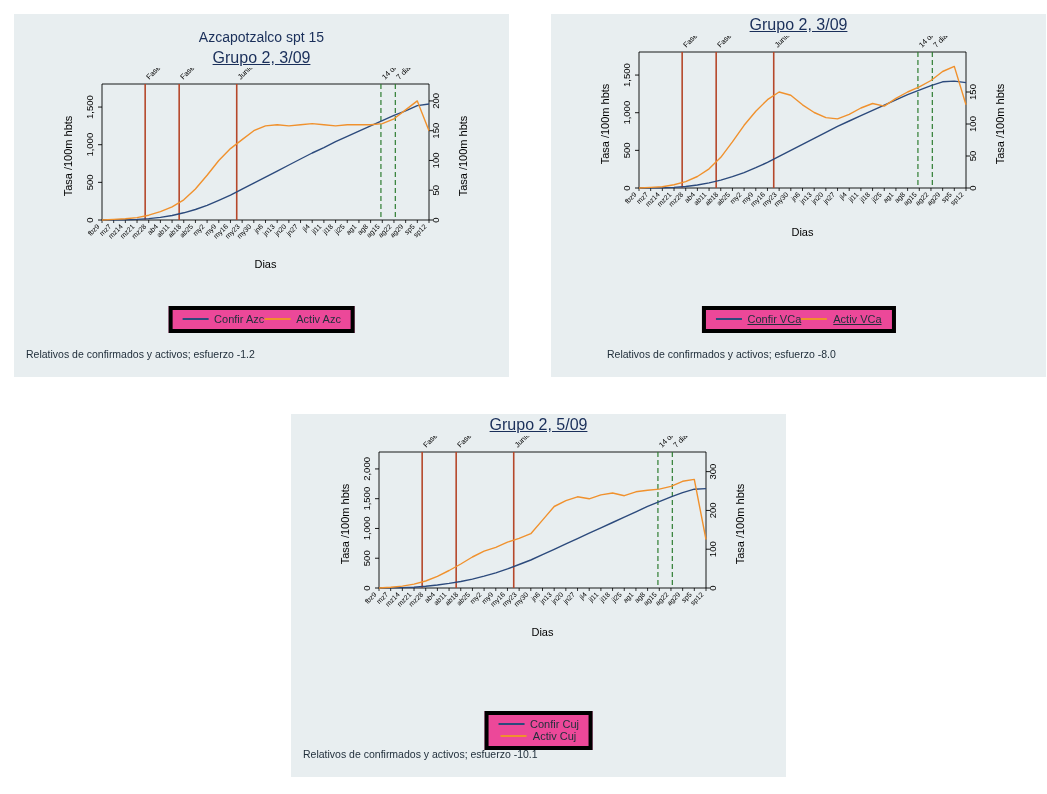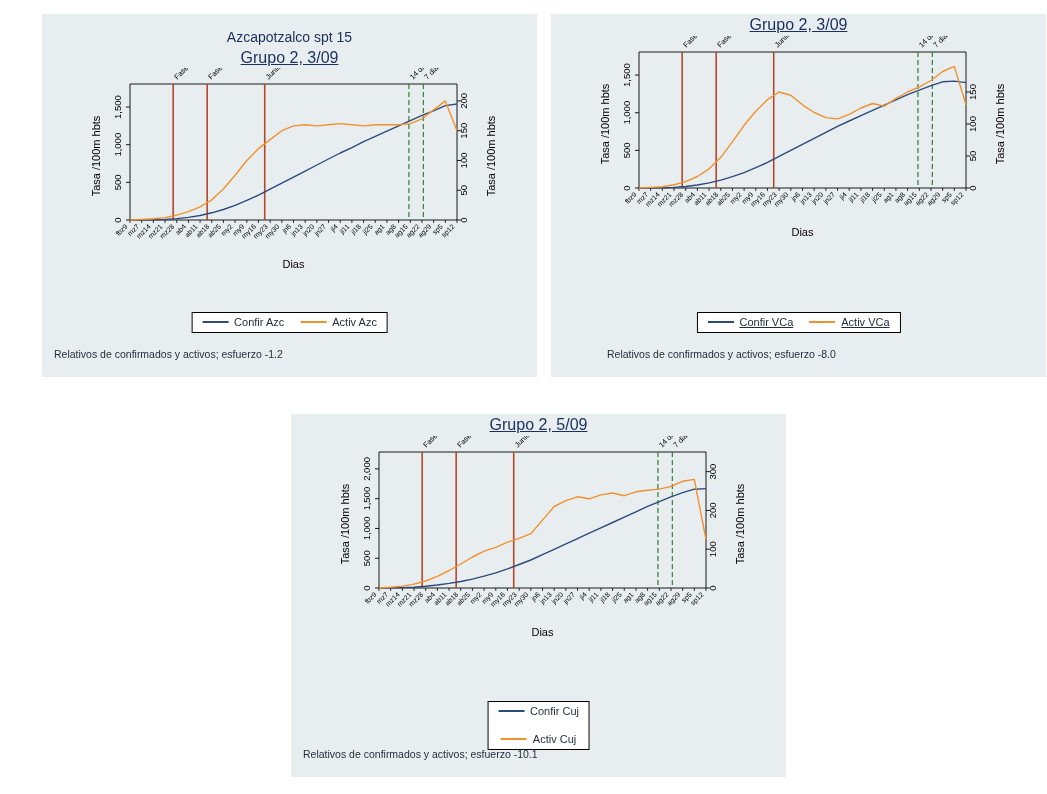--- a/index.html
+++ b/index.html
@@ -12,21 +12,21 @@
     height: 794px;
     position: relative;
     font-family: "Liberation Sans", sans-serif;
     overflow: hidden;
   }
   .panel {
     position: absolute;
     background: #e8eef0;
     box-sizing: border-box;
   }
-  #panel-azc { left: 14px;  top: 14px;  width: 495px; height: 363px; margin-left: 28px; }
+  #panel-azc { left: 14px;  top: 14px;  width: 495px; height: 363px; }
   #panel-vca { left: 551px; top: 14px;  width: 495px; height: 363px; }
   #panel-cuj { left: 291px; top: 414px; width: 495px; height: 363px; }
 
   .chart-title {
     text-align: center;
     font-size: 14px;
     color: #1a2f5a;
     margin-top: 14px;
     line-height: 1.35;
   }
@@ -39,26 +39,25 @@
   }
   .plotwrap {
     position: relative;
     width: 100%;
     height: 236px;
   }
   .plotwrap svg { display: block; }
 
   .legendbox {
     position: absolute;
-    border: 1px solid #000000;
-    background: #ffffff;
+    border: 4px solid #000000;
+    background: #ec4899;
     padding: 3px 10px 4px 10px;
     display: flex;
     align-items: center;
-    gap: 16px;
     font-size: 11px;
     color: #22303c;
     left: 50%;
     transform: translateX(-50%);
   }
   .legend-entry { display: flex; align-items: center; gap: 6px; white-space: nowrap; }
   .legend-swatch { width: 26px; height: 0; border-top-width: 2px; border-top-style: solid; }
 
   .note {
     position: absolute;

